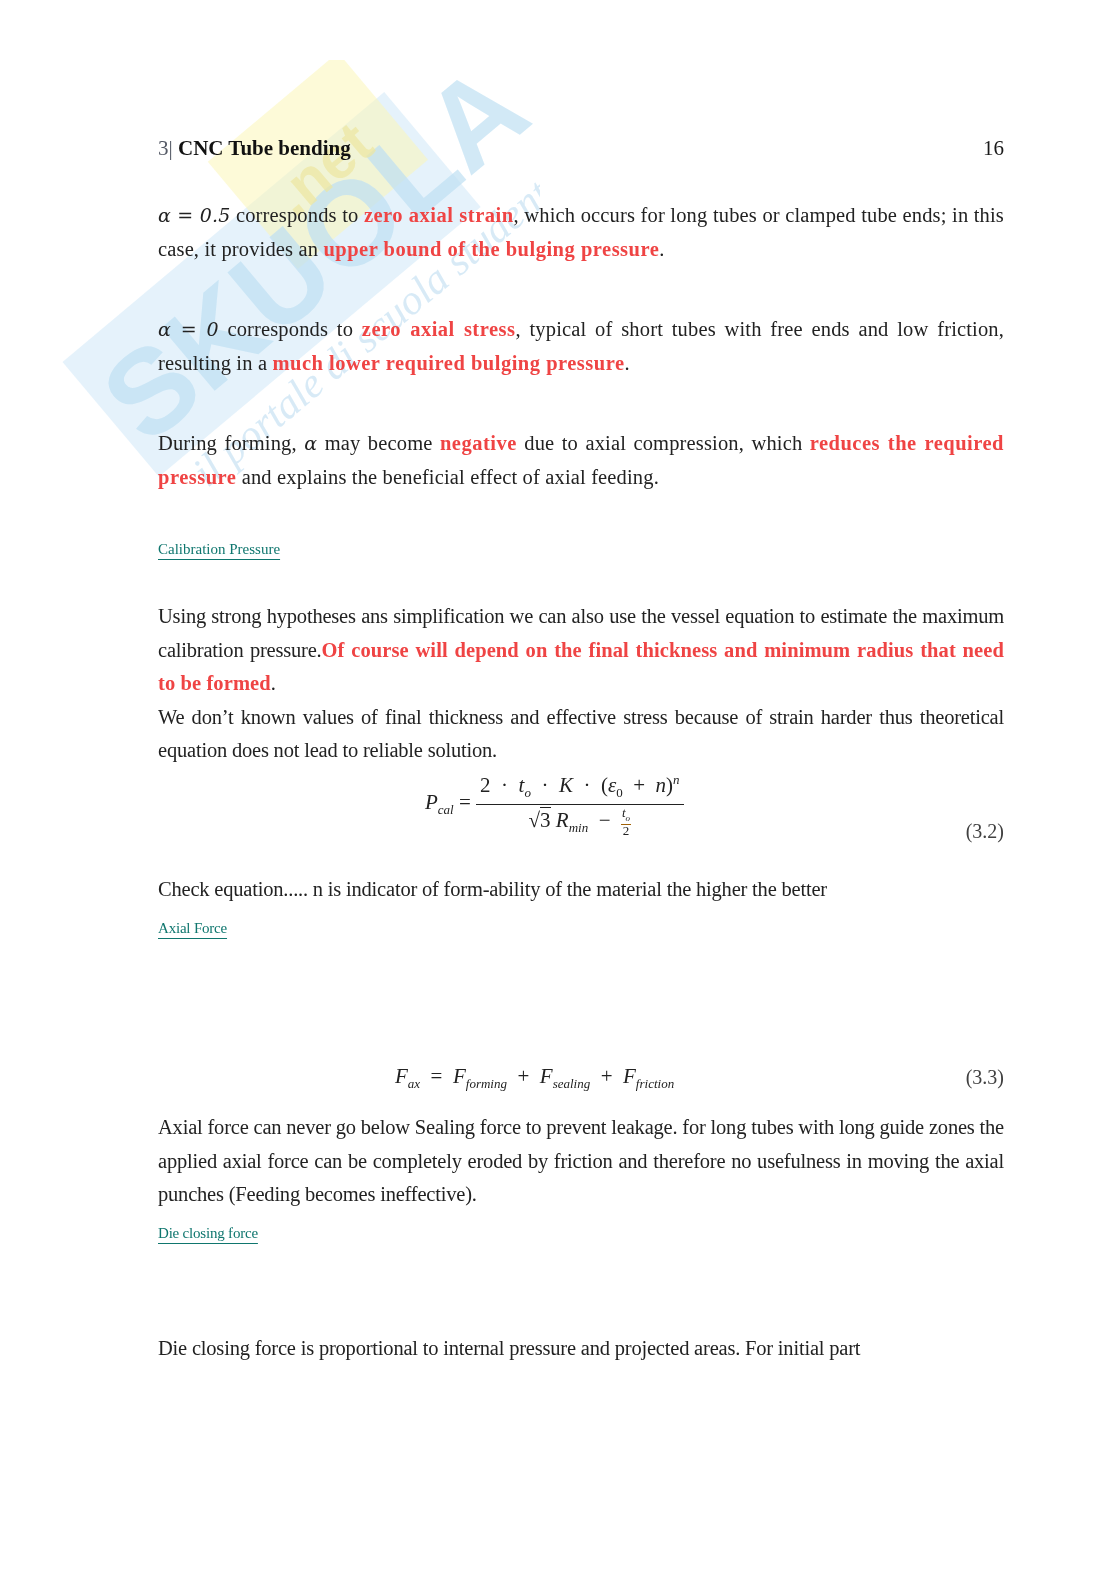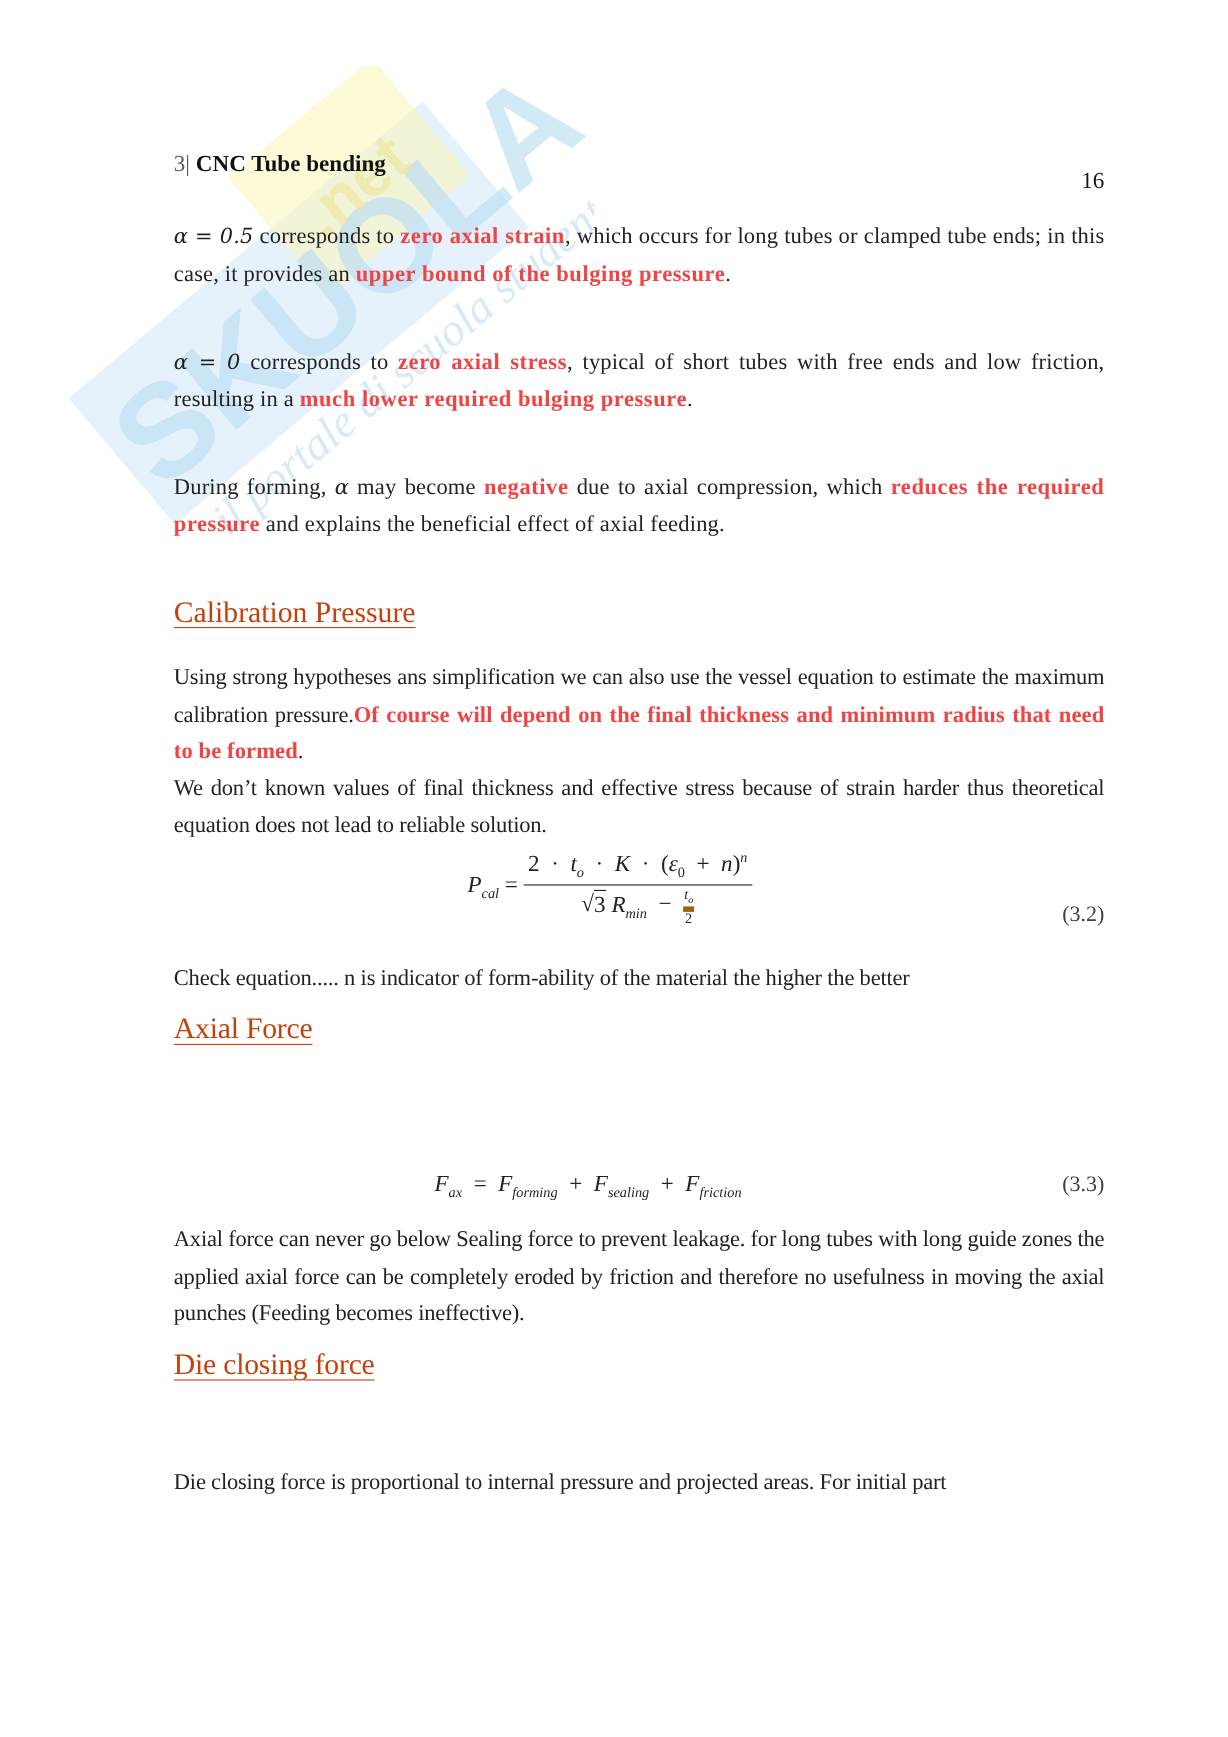--- a/index.html
+++ b/index.html
@@ -7,41 +7,41 @@
            font-family: "DejaVu Serif", "Liberation Serif", serif; color: #1a1a1a; }
     .page { position: absolute; left: 0; top: 0; width: 1116px; height: 1579px; }
 
     
     .watermark { position: absolute; left: 20px; top: 60px; width: 520px; height: 500px; pointer-events: none; }
 
     .header { position: absolute; left: 158px; top: 136px; width: 846px; height: 28px;
               font-family: "Liberation Serif", serif; font-size: 21px; }
     .header .num { color: #555a66; }
     .header .title { font-weight: bold; color: #111; }
-    .header .page-num { position: absolute; right: 0; top: 16px; font-family: "Liberation Serif", serif; }
+    .header .page-num { position: absolute; right: 0; top: 0; font-family: "Liberation Serif", serif; }
 
     .para { position: absolute; left: 158px; width: 846px; font-family: "Liberation Serif", serif;
             font-size: 20.5px; line-height: 33.5px; text-align: justify; color: #222; letter-spacing: 0.15px; }
     .para b { font-weight: bold; color: #ef4444; letter-spacing: 0.5px; }
     .para i.math { font-style: italic; font-family: "DejaVu Serif", serif; font-size: 19px; }
     .narrow { font-family: "Liberation Sans Narrow", "Liberation Serif", serif; letter-spacing: -0.2px; }
-    .heading-u { position: absolute; left: 158px; font-family: "Liberation Serif", serif; font-size: 27px;
-                 color: #c2410c; text-decoration: underline; text-underline-offset: 5px; text-decoration-thickness: 1px; }
+    .heading-u { position: absolute; left: 158px; font-family: "Liberation Serif", serif; font-size: 15px;
+                 color: #0f766e; text-decoration: underline; text-underline-offset: 5px; text-decoration-thickness: 1px; }
 
     .equation { position: absolute; font-family: "Liberation Serif", serif; font-size: 21px; color: #222; }
     .eq-label { position: absolute; right: 112px; font-family: "Liberation Serif", serif; font-size: 20px; color: #404040; }
 
     .frac { display: inline-block; vertical-align: middle; text-align: center; }
     .frac .num-row { display: block; padding: 0 4px 3px; border-bottom: 1.3px solid #222; }
     .frac .den-row { display: block; padding-top: 2px; }
     .it { font-style: italic; }
     sub, sup { font-size: 13px; }
     .small-frac { display: inline-block; vertical-align: middle; font-size: 13px; text-align: center; line-height: 12px; }
     .small-frac span { display: block; }
-    .small-frac .top { border-bottom: 5px solid #a16207; padding: 0 1px; }
+    .small-frac .top { border-bottom: 1px solid #a16207; padding: 0 1px; }
   </style>
 </head>
 <body>
 
 <div class="page">
 
   <svg class="watermark" viewBox="0 0 520 500">
     <g transform="rotate(-40 260 250)">
       <rect x="60" y="150" width="420" height="150" fill="#cfe8f7" opacity="0.55"></rect>
       <rect x="300" y="90" width="170" height="140" fill="#fbf5b8" opacity="0.55"></rect>

